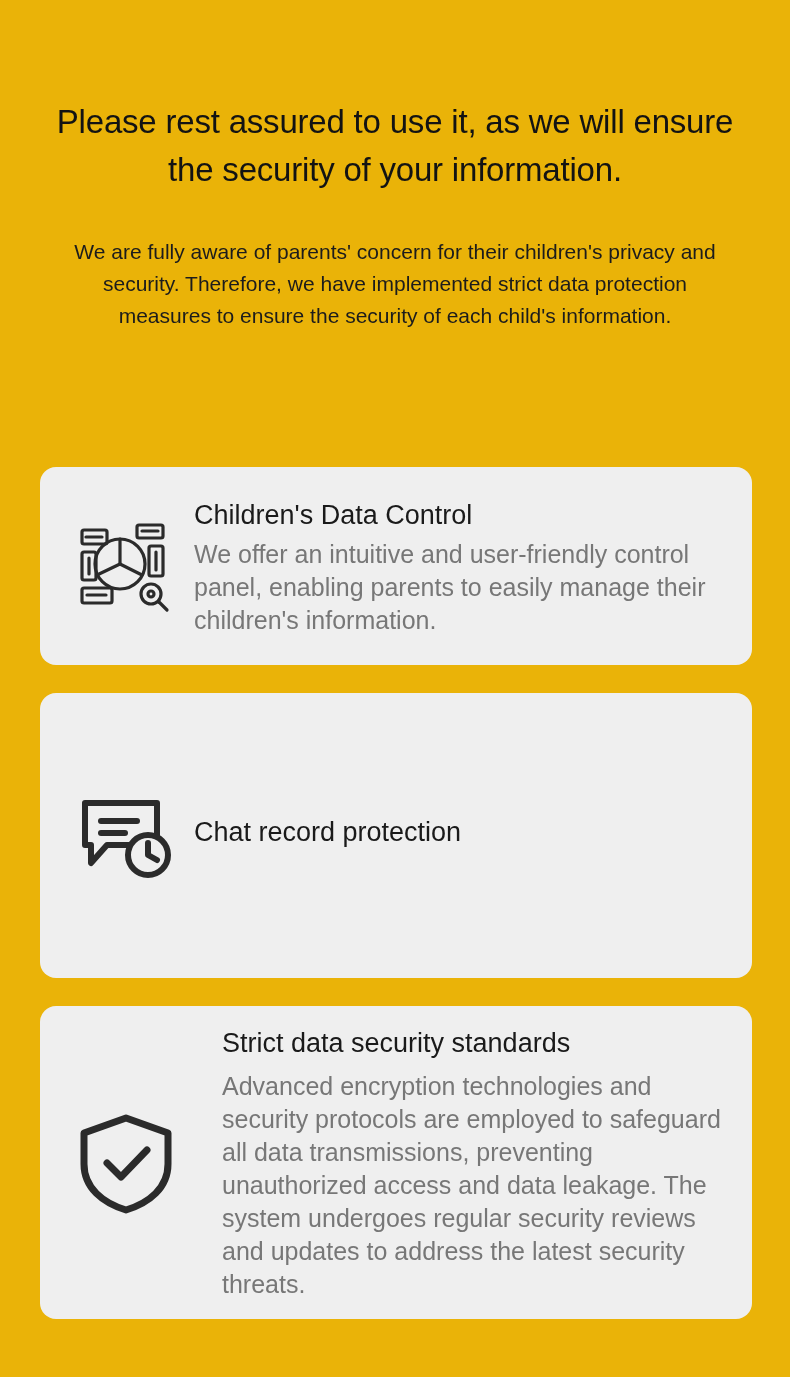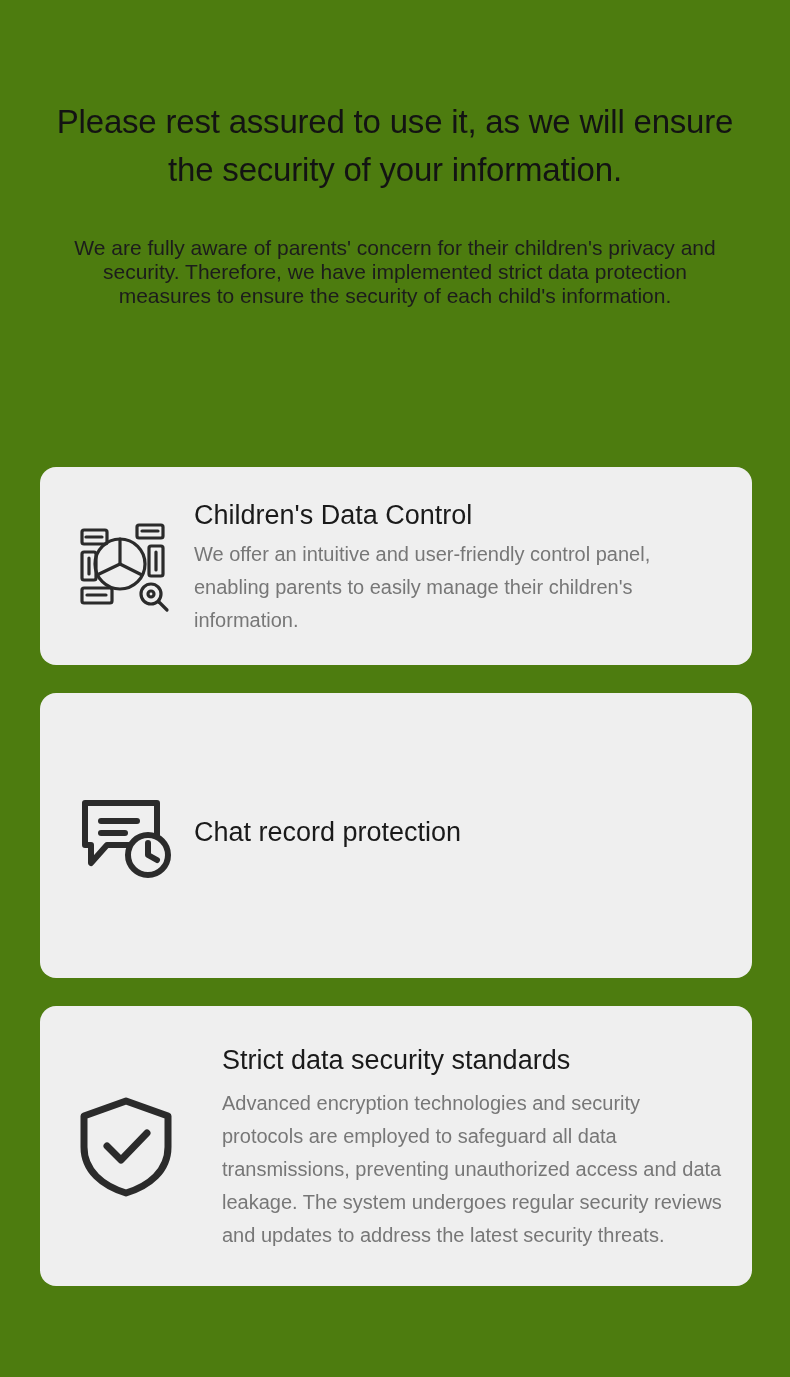--- a/index.html
+++ b/index.html
@@ -7,41 +7,41 @@
     width: 790px;
     height: 1377px;
     background: #ffffff;
     font-family: "Liberation Sans", sans-serif;
     -webkit-font-smoothing: antialiased;
   }
   .page {
     width: 790px;
     height: 1377px;
     position: relative;
-    background: #4d7c0f;
+    background: #eab308;
     overflow: hidden;
   }
 
   
   .hero {
     padding-top: 98px;
     text-align: center;
   }
   .hero-title {
     font-size: 33px;
     line-height: 48px;
     color: #131313;
     font-weight: 400;
     letter-spacing: -0.2px;
     padding: 0 30px;
   }
   .hero-sub {
     margin-top: 42px;
     font-size: 21px;
-    line-height: 24px;
+    line-height: 32px;
     color: #1c1c1c;
     font-weight: 400;
     padding: 0 58px;
   }
 
   
   .cards {
     position: absolute;
     top: 467px;
     left: 40px;
@@ -68,21 +68,21 @@
     padding-right: 4px;
   }
   .card-title {
     font-size: 27px;
     line-height: 38px;
     color: #1a1a1a;
     font-weight: 400;
     margin-bottom: 4px;
   }
   .card-text {
-    font-size: 20px;
+    font-size: 25px;
     line-height: 33px;
     color: #777777;
     font-weight: 400;
   }
 
   
   .card-1 { min-height: 198px; }
   .card-2 { min-height: 285px; }
   .card-3 { min-height: 280px; gap: 28px; }
 

